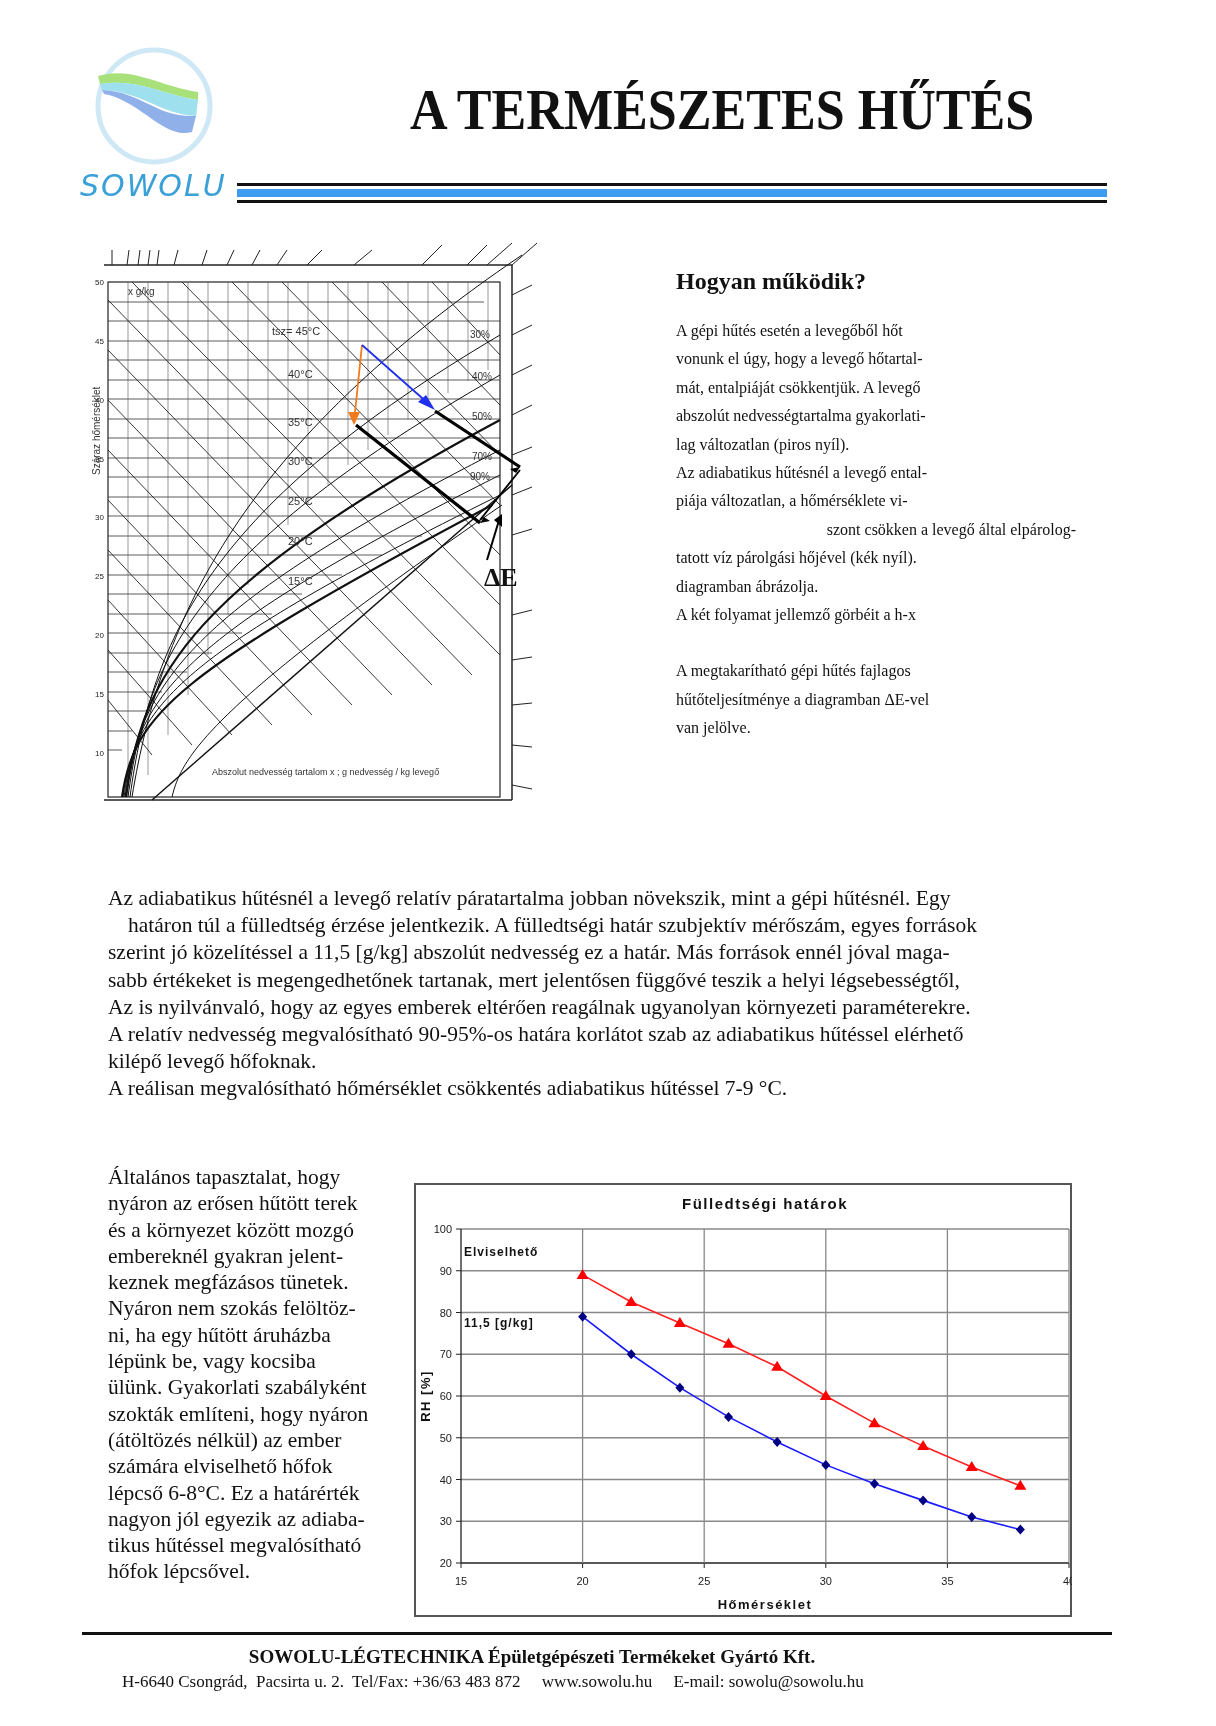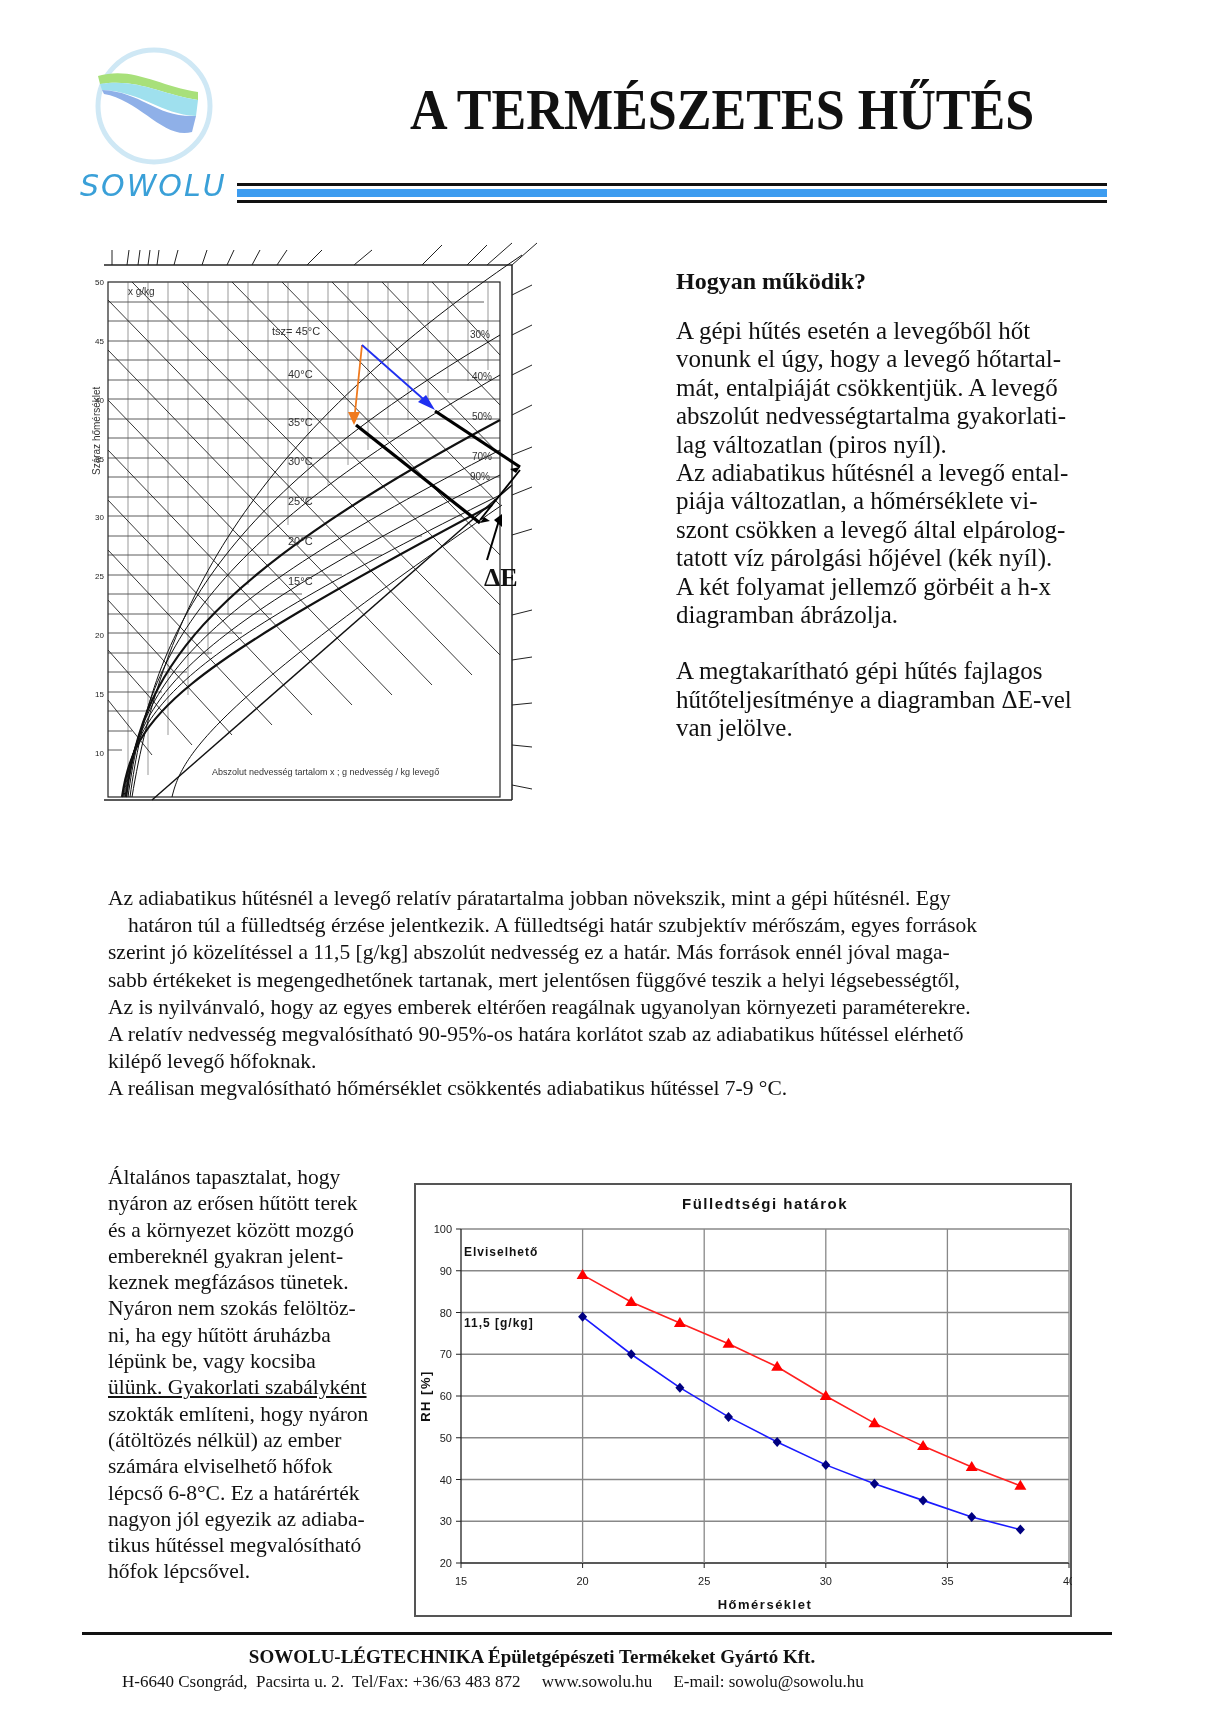--- a/index.html
+++ b/index.html
@@ -11,21 +11,21 @@
   #title{left:410px;top:78px;font-size:56px;font-weight:bold;letter-spacing:0px;white-space:nowrap;transform:scaleX(0.93);transform-origin:left top;}
   #rule{left:237px;top:183px;width:870px;height:20px;}
   #rule .l1{position:absolute;left:0;top:0;width:100%;height:3px;background:#111;}
   #rule .l2{position:absolute;left:0;top:6px;width:100%;height:8px;background:#3d9cf0;}
   #rule .l3{position:absolute;left:0;top:17px;width:100%;height:3px;background:#111;}
   
   #psy{left:92px;top:215px;width:480px;height:650px;}
   
   #how{left:676px;top:252px;width:400px;}
   #how h2{margin:16px 0 22px 0;font-size:24px;font-weight:bold;}
-  .para{font-size:25px;line-height:28.4px;margin:0;}
+  .para{font-size:16px;line-height:28.4px;margin:0;}
   
   #body{left:108px;top:885px;width:1000px;font-size:21.5px;line-height:27.2px;}
   
   #side{left:108px;top:1164px;width:300px;font-size:21.5px;line-height:26.3px;}
   
   #chartbox{left:414px;top:1183px;width:658px;height:434px;border:2px solid #555;box-sizing:border-box;}
   #chart{left:414px;top:1183px;width:658px;height:434px;}
   
   #frule{left:82px;top:1632px;width:1030px;height:3px;background:#111;}
   #fcompany{left:0;top:1646px;width:1064px;text-align:center;font-size:19px;font-weight:bold;padding-left:0;}
@@ -231,24 +231,24 @@
 <div class="abs" id="how">
   <h2>Hogyan működik?</h2>
   <div id="p1" class="para">
       <div style="white-space: nowrap;">A gépi hűtés esetén a levegőből hőt</div>
       <div style="white-space: nowrap;">vonunk el úgy, hogy a levegő hőtartal-</div>
       <div style="white-space: nowrap;">mát, entalpiáját csökkentjük. A levegő</div>
       <div style="white-space: nowrap;">abszolút nedvességtartalma gyakorlati-</div>
       <div style="white-space: nowrap;">lag változatlan (piros nyíl).</div>
       <div style="white-space: nowrap;">Az adiabatikus hűtésnél a levegő ental-</div>
       <div style="white-space: nowrap;">piája változatlan, a hőmérséklete vi-</div>
-      <div style="white-space: nowrap;">szont csökken a levegő által elpárolog-</div>
+      <div style="white-space: nowrap; text-align: right;">szont csökken a levegő által elpárolog-</div>
       <div style="white-space: nowrap;">tatott víz párolgási hőjével (kék nyíl).</div>
+      <div style="white-space: nowrap;">diagramban ábrázolja.</div>
       <div style="white-space: nowrap;">A két folyamat jellemző görbéit a h-x</div>
-      <div style="white-space: nowrap;">diagramban ábrázolja.</div>
     </div>
   <div style="height:28px"></div>
   <div id="p2" class="para">
       <div style="white-space: nowrap;">A megtakarítható gépi hűtés fajlagos</div>
       <div style="white-space: nowrap;">hűtőteljesítménye a diagramban ΔE-vel</div>
       <div style="white-space: nowrap;">van jelölve.</div>
     </div>
 </div>
 
 <div class="abs" id="body">
@@ -264,21 +264,21 @@
 
 <div class="abs" id="side">
     <div style="white-space: nowrap;">Általános tapasztalat, hogy</div>
     <div style="white-space: nowrap;">nyáron az erősen hűtött terek</div>
     <div style="white-space: nowrap;">és a környezet között mozgó</div>
     <div style="white-space: nowrap;">embereknél gyakran jelent-</div>
     <div style="white-space: nowrap;">keznek megfázásos tünetek.</div>
     <div style="white-space: nowrap;">Nyáron nem szokás felöltöz-</div>
     <div style="white-space: nowrap;">ni, ha egy hűtött áruházba</div>
     <div style="white-space: nowrap;">lépünk be, vagy kocsiba</div>
-    <div style="white-space: nowrap; text-decoration: underline;">ülünk. Gyakorlati szabályként</div>
+    <div style="white-space: nowrap;">ülünk. Gyakorlati szabályként</div>
     <div style="white-space: nowrap;">szokták említeni, hogy nyáron</div>
     <div style="white-space: nowrap;">(átöltözés nélkül) az ember</div>
     <div style="white-space: nowrap;">számára elviselhető hőfok</div>
     <div style="white-space: nowrap;">lépcső 6-8°C. Ez a határérték</div>
     <div style="white-space: nowrap;">nagyon jól egyezik az adiaba-</div>
     <div style="white-space: nowrap;">tikus hűtéssel megvalósítható</div>
     <div style="white-space: nowrap;">hőfok lépcsővel.</div>
   </div>
 
 <div class="abs" id="chartbox"></div>

